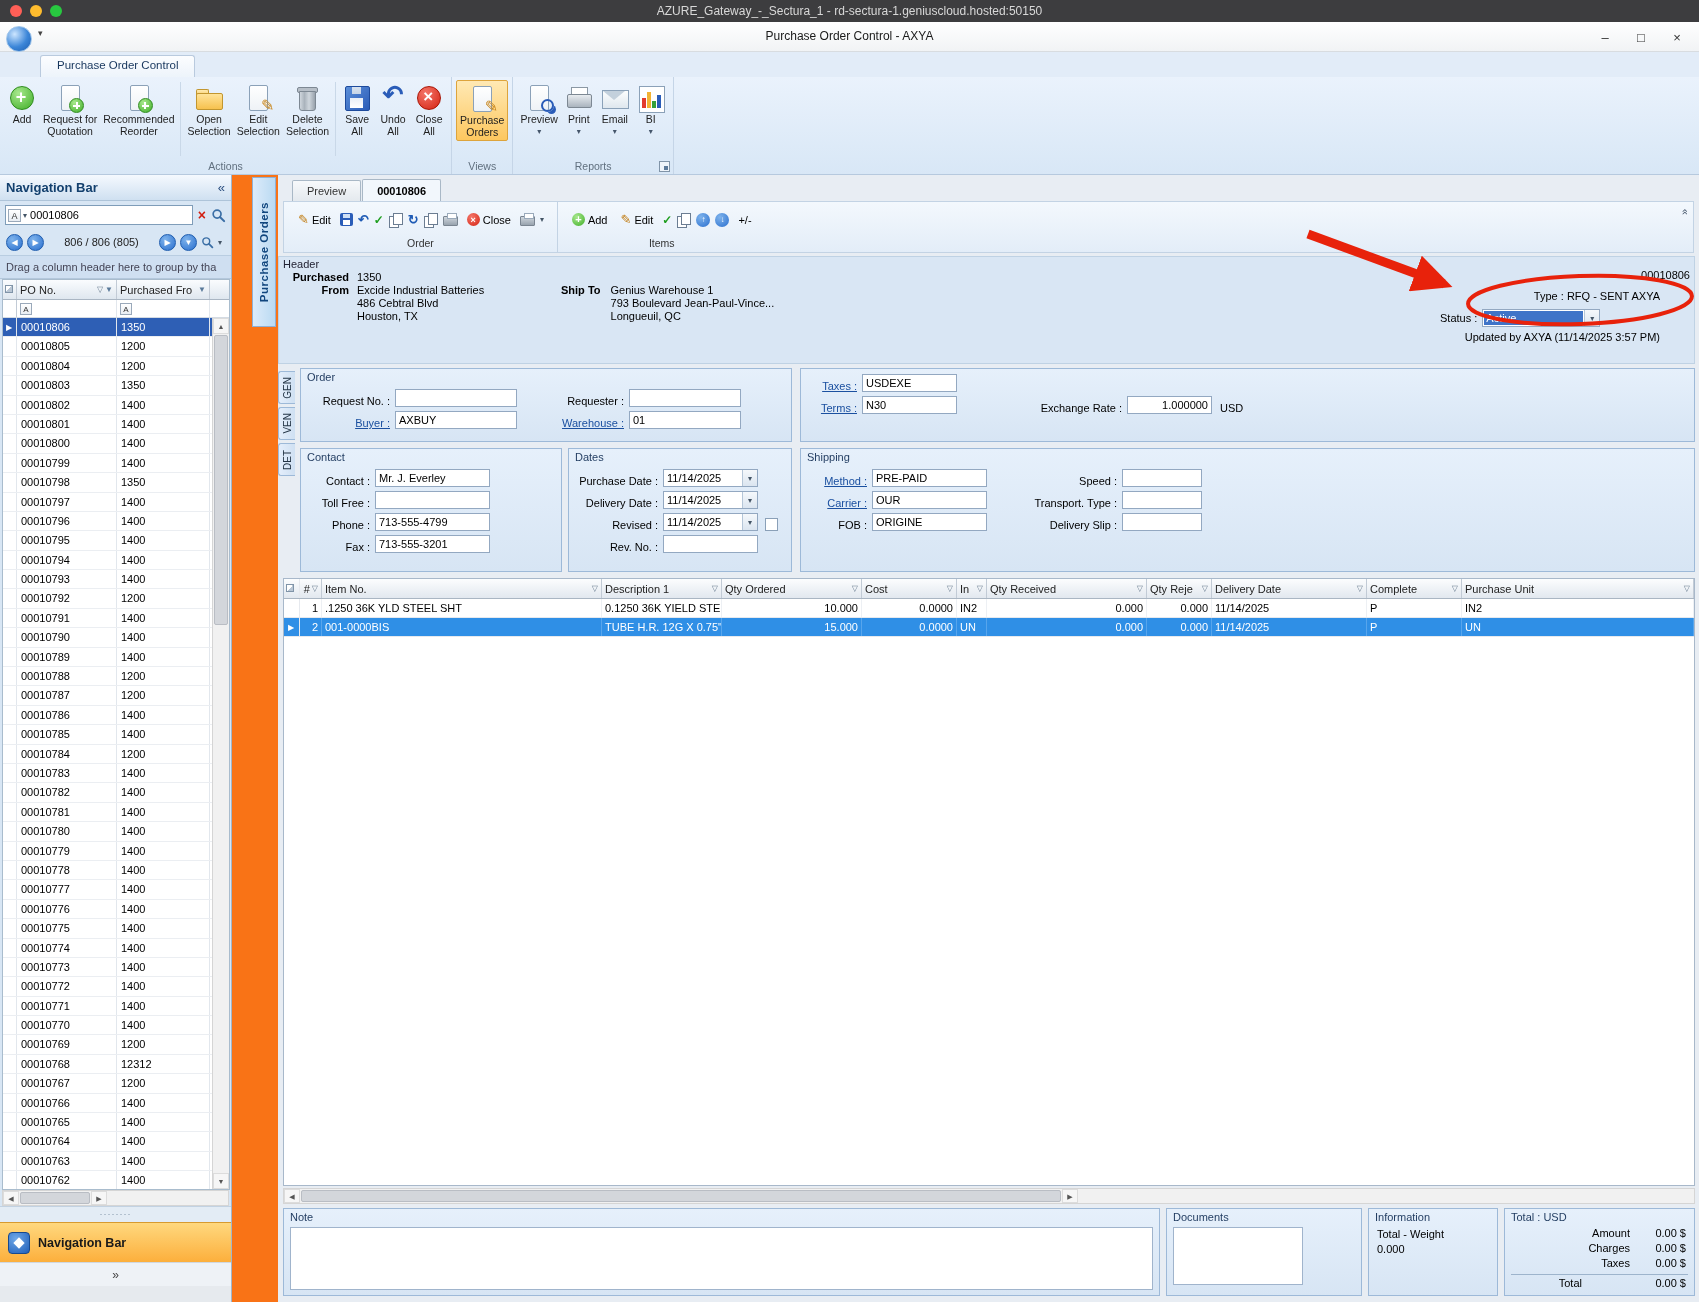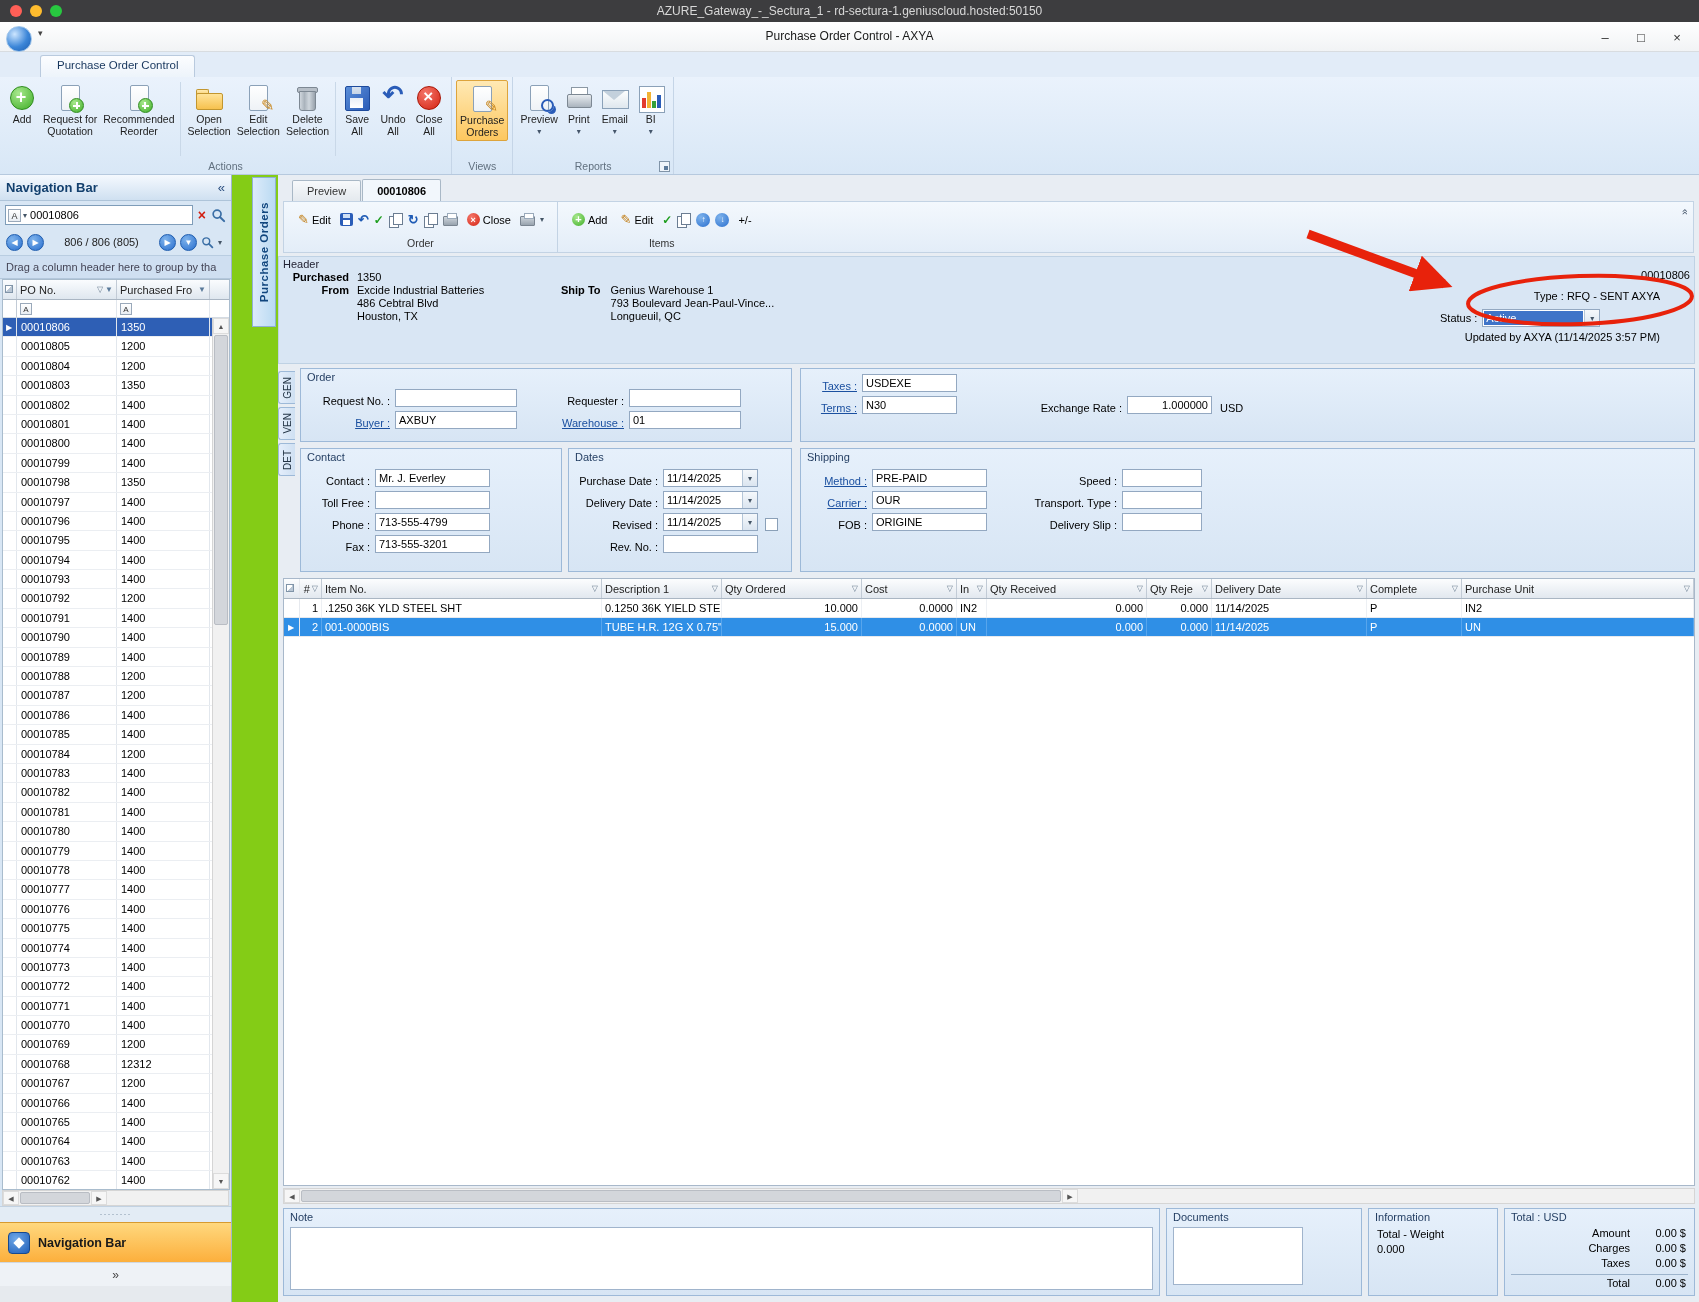--- a/index.html
+++ b/index.html
@@ -1,18 +1,18 @@
 <!DOCTYPE html>
 <html><head>
 <meta charset="utf-8">
 <style>
 *{margin:0;padding:0;box-sizing:border-box;}
 body{font-family:"Liberation Sans",sans-serif;background:#555;}
 input,textarea{font-family:"Liberation Sans",sans-serif;font-size:11px;outline:none;}
-.screen{position:relative;width:1699px;height:1302px;background:#84cc16;overflow:hidden;font-size:11px;color:#000;}
+.screen{position:relative;width:1699px;height:1302px;background:#f97316;overflow:hidden;font-size:11px;color:#000;}
 
 
 #macbar{position:absolute;left:0;top:0;width:1699px;height:22px;background:#3d3d3f;display:flex;align-items:center;}
 .lights{display:flex;gap:8px;margin-left:10px;}
 .tl{width:12px;height:12px;border-radius:50%;display:inline-block;}
 .tl.red{background:#ff5f57;}.tl.yellow{background:#febc2e;}.tl.green{background:#28c840;}
 .mac-title{position:absolute;left:0;right:0;text-align:center;color:#d8d8d8;font-size:12px;}
 
 
 #wtitle{position:absolute;left:0;top:22px;width:1699px;height:30px;background:linear-gradient(#ffffff,#f1f3f5);border-bottom:1px solid #d8dce0;}
@@ -216,21 +216,21 @@
 .mhsb .sbtn{width:16px;height:14px;line-height:14px;flex:none;}
 .mhthumb{width:760px;background:#d3d6db;border:1px solid #b9bdc4;border-radius:2px;margin:1px;cursor:pointer;}
 
 
 .note-ta{position:absolute;left:6px;right:6px;top:18px;bottom:5px;border:1px solid #a0b4cc;background:#fff;resize:none;}
 .docs-inner{position:absolute;left:6px;top:18px;width:130px;height:58px;background:#fff;border:1px solid #a0b4cc;}
 .info-line{padding:3px 2px 0;}
 .trow{display:flex;align-items:center;height:15px;padding:0 2px;}
 .tlab2{flex:1;text-align:right;padding-right:12px;}
 .tval{width:44px;text-align:right;}
-.trow:last-child{border-top:1px solid #9db4cc;margin-top:4px;padding-top:2px;}
+.trow:last-child{border-top:1px solid #9db4cc;margin-top:4px;padding-top:2px;gap:48px;}
 
 
 .annot{position:absolute;left:0;top:0;z-index:60;pointer-events:none;}
 </style>
 </head>
 <body>
 
 <div class="screen">
 
   <div id="macbar">

